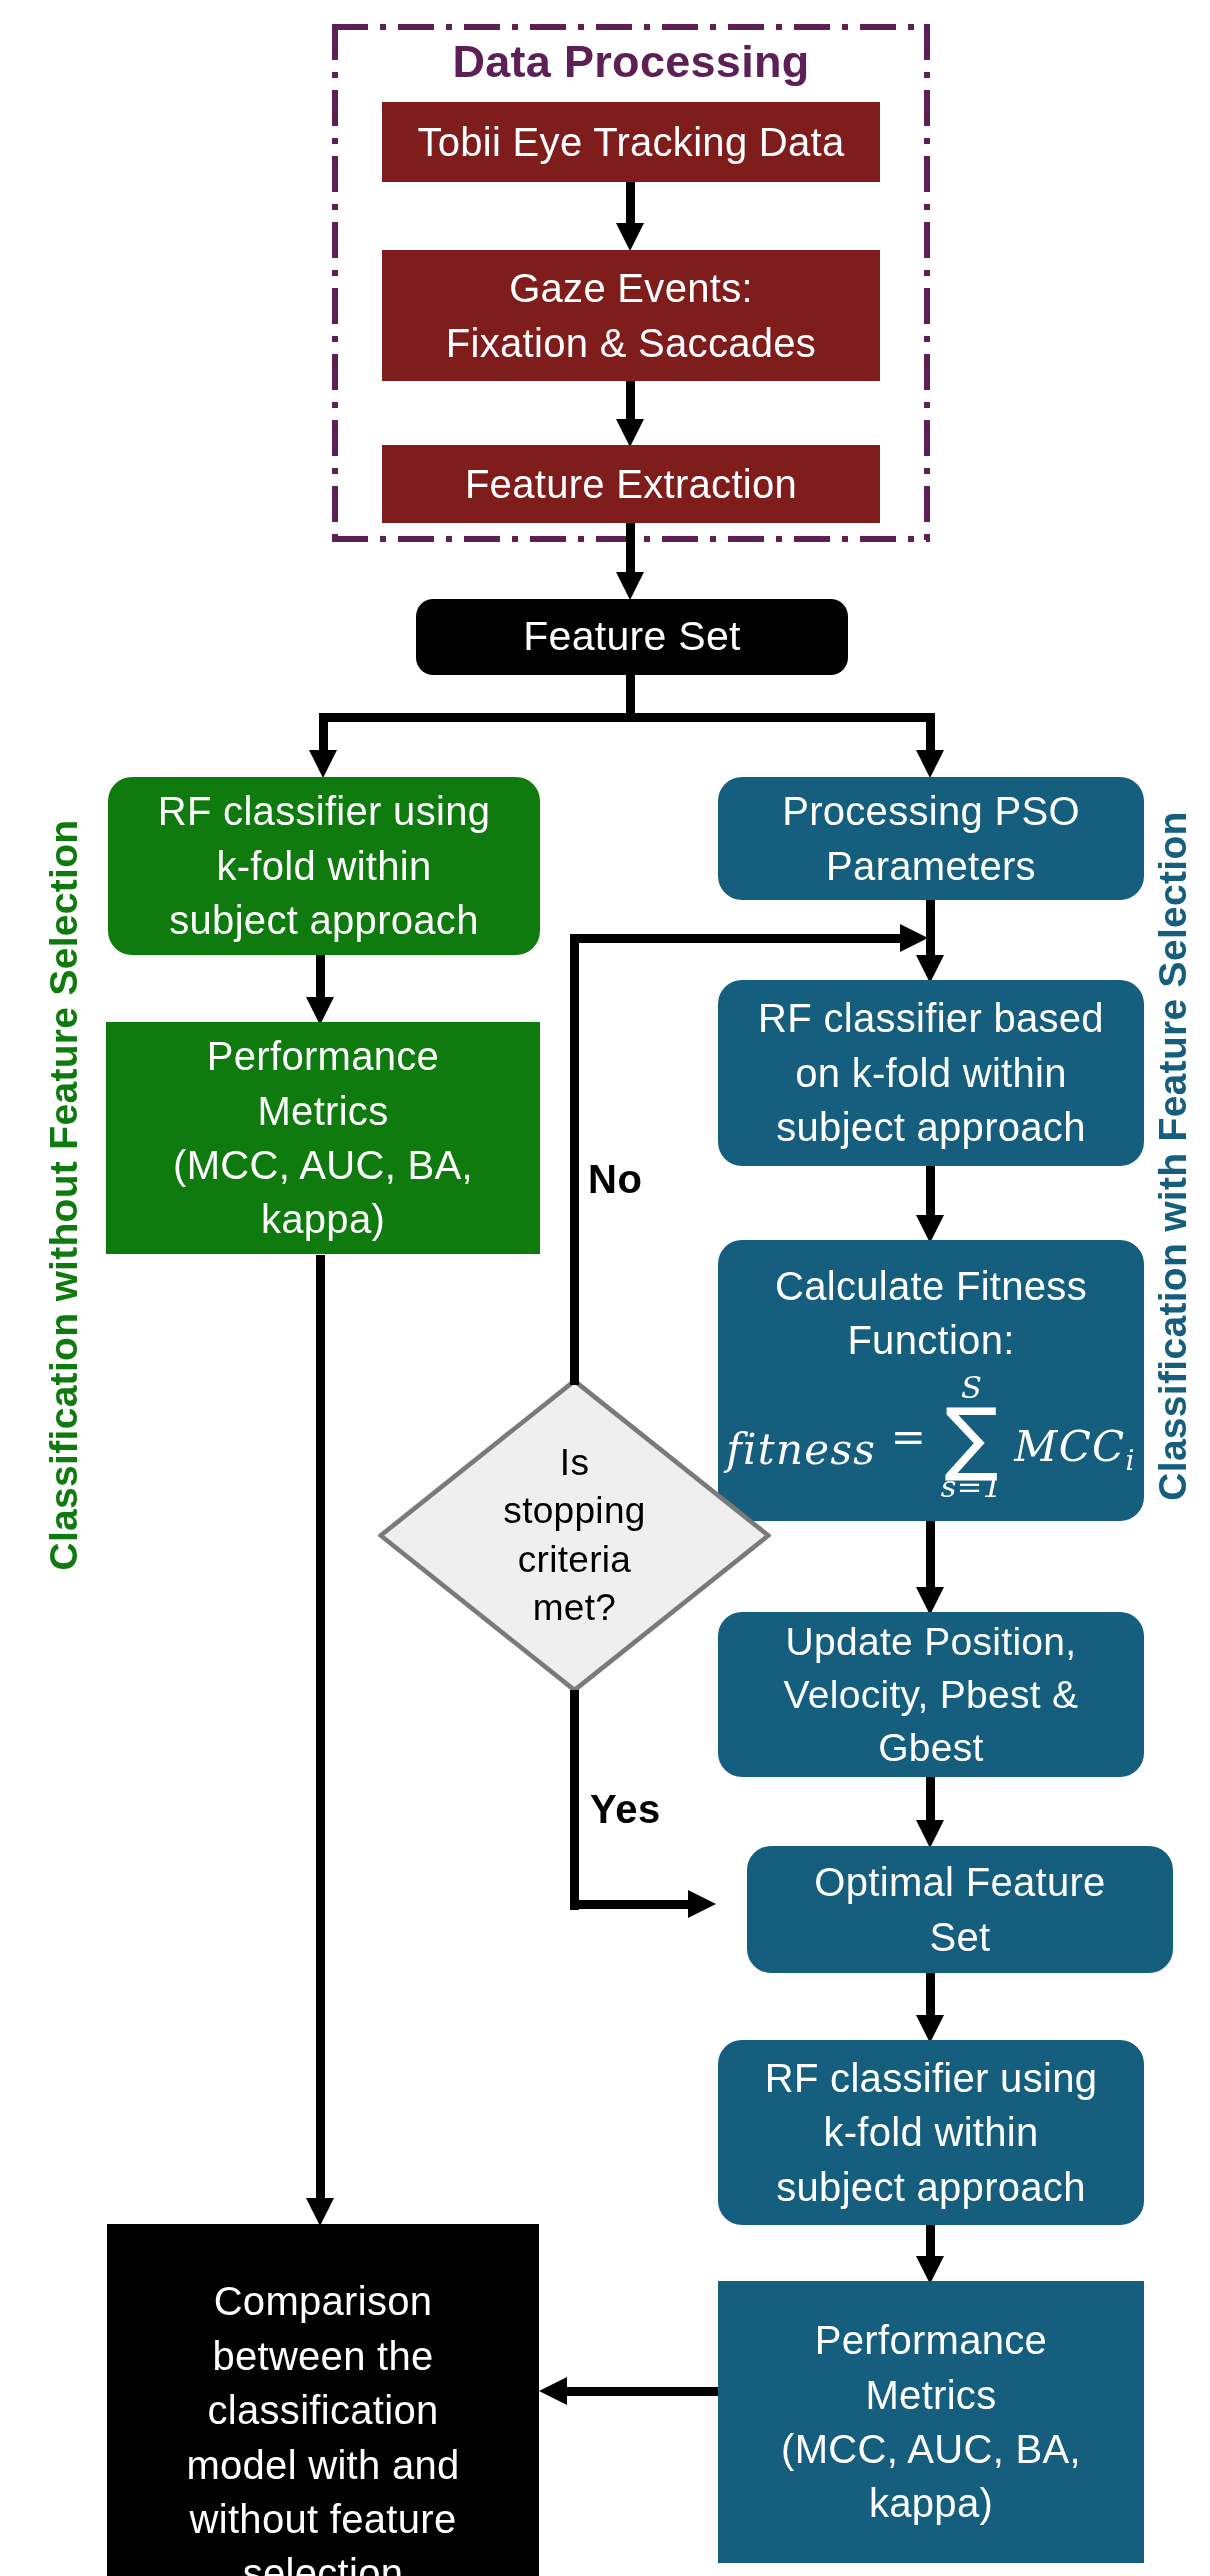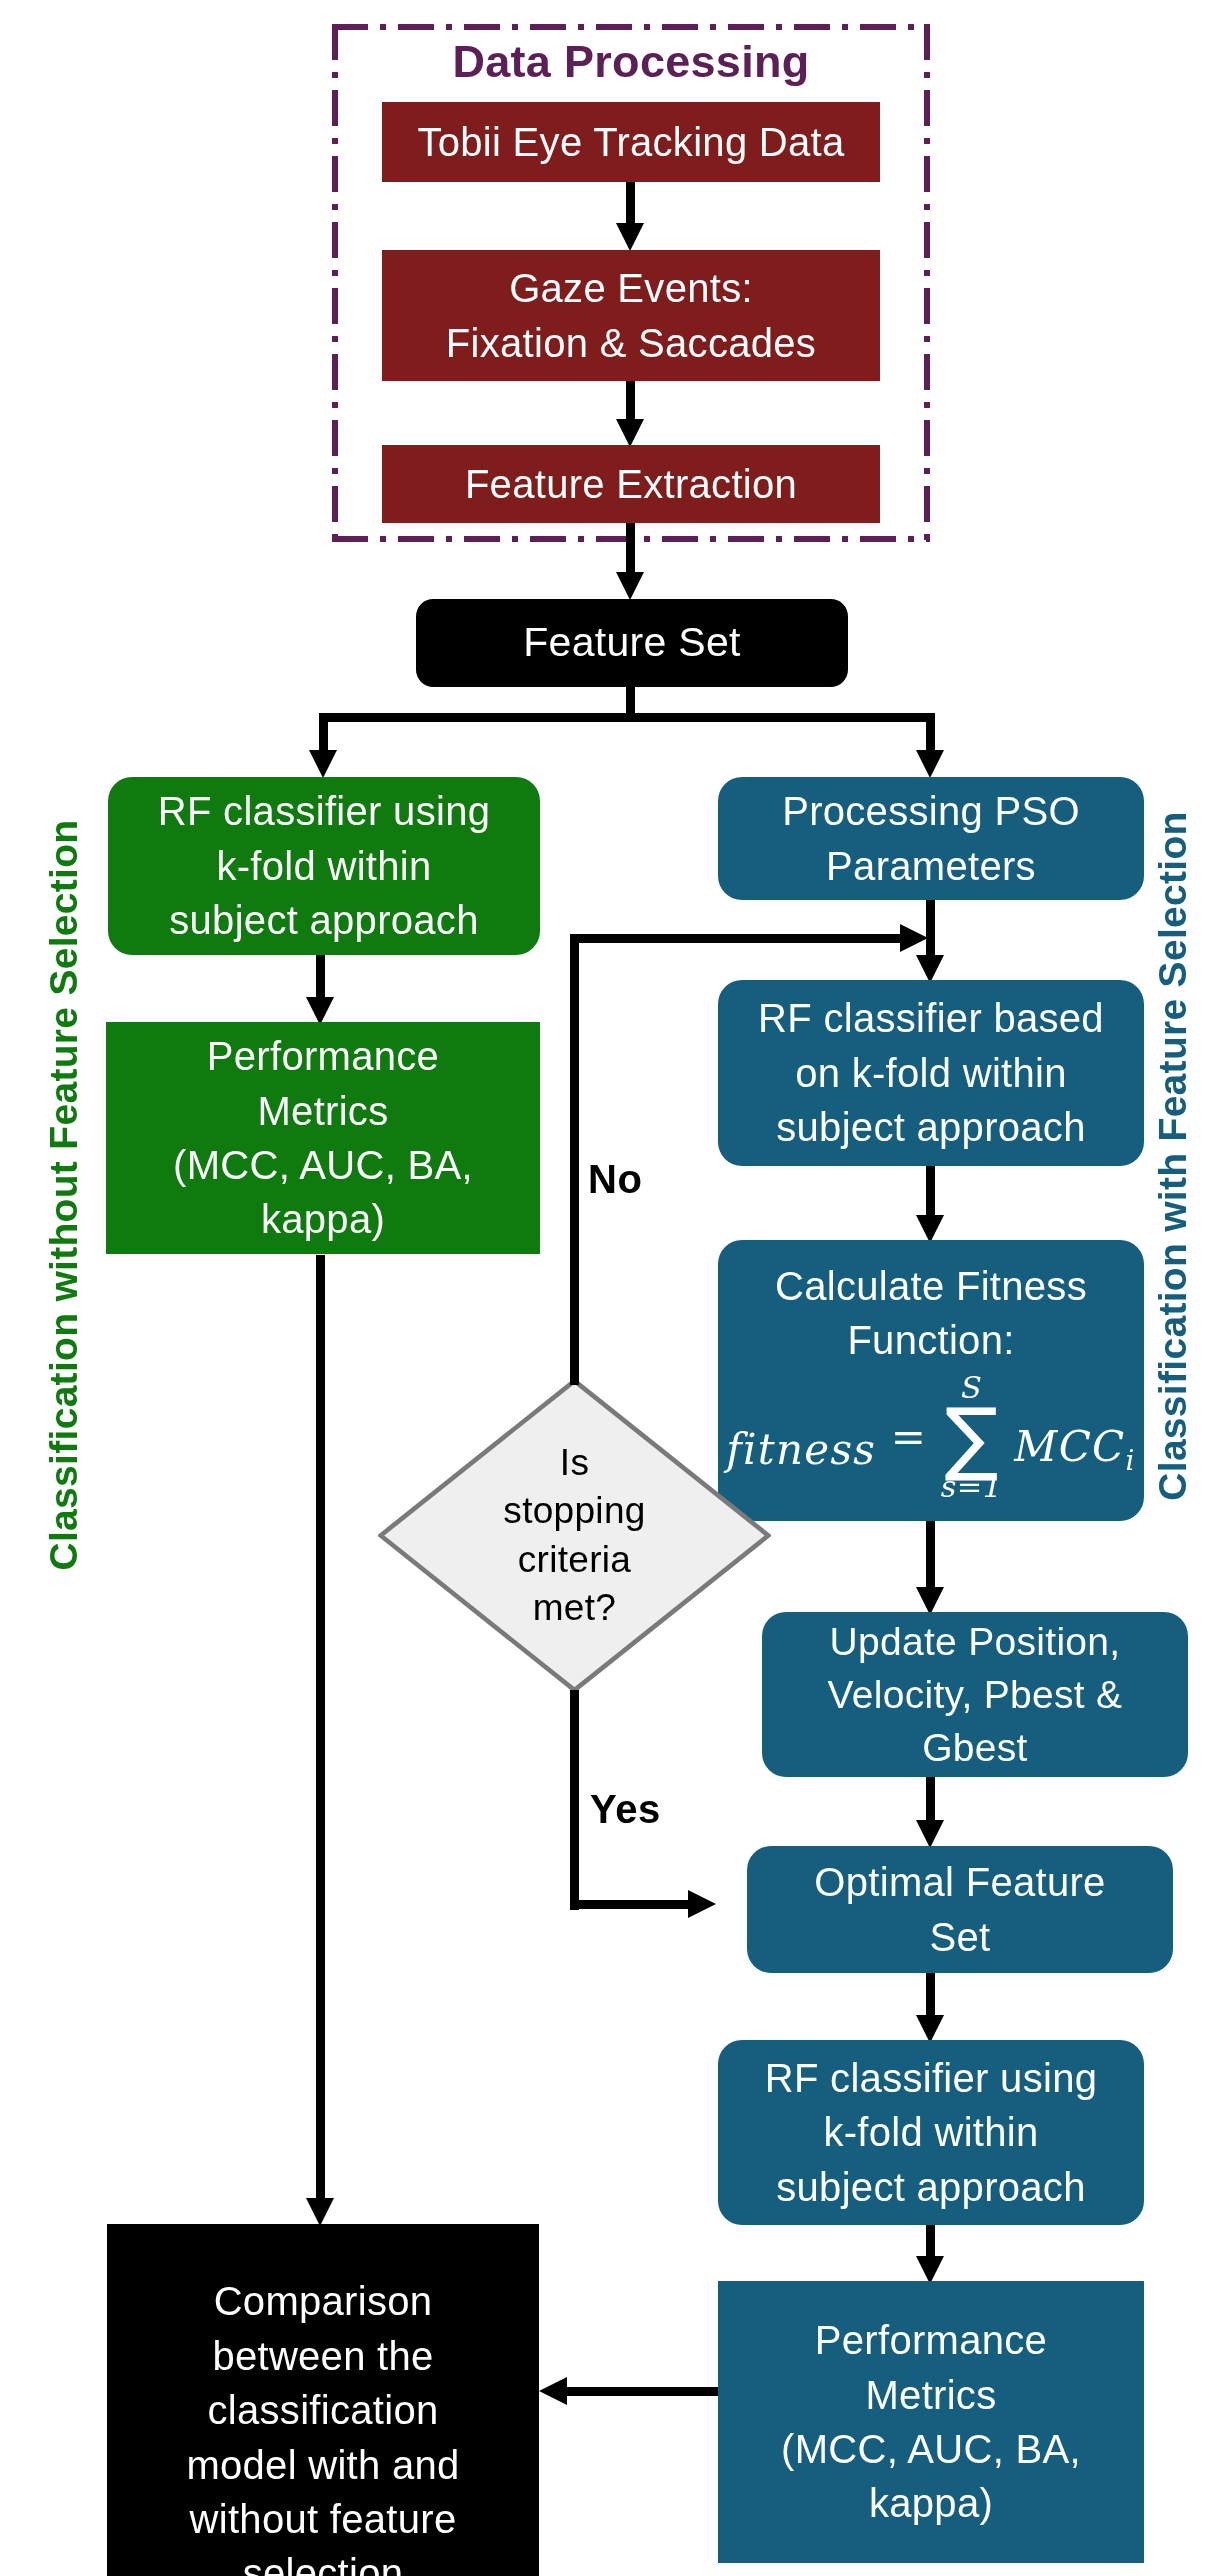--- a/index.html
+++ b/index.html
@@ -93,21 +93,21 @@
   <div class="line" style="left:626px; top:381px; width:9.3px; height:40px;"></div>
   <div class="ah-down" style="left:616px; top:419px;"></div>
 
   <div class="node purple" style="left:382px; top:445px; width:498px; height:78px;">
     <div class="pre">Feature Extraction</div>
   </div>
 
   <div class="line" style="left:626px; top:523px; width:9.3px; height:52px;"></div>
   <div class="ah-down" style="left:616px; top:572px;"></div>
 
-  <div class="node blackbox r26" style="left:416px; top:599px; width:432px; height:88px; font-size:41px;">
+  <div class="node blackbox r26" style="left:416px; top:599px; width:432px; height:76px; font-size:41px;">
     <div class="pre">Feature Set</div>
   </div>
 
   <div class="line" style="left:626px; top:675px; width:9.3px; height:43px;"></div>
   <div class="line" style="left:319px; top:713px; width:616px; height:9.3px;"></div>
   <div class="line" style="left:319px; top:713px; width:9.3px; height:40px;"></div>
   <div class="ah-down" style="left:309px; top:750px;"></div>
   <div class="line" style="left:926px; top:713px; width:9.3px; height:40px;"></div>
   <div class="ah-down" style="left:916px; top:750px;"></div>
 
@@ -160,21 +160,21 @@
           <span class="sum-bot">s=1</span>
         </span>
         <span class="math-it"><span>MCC</span><sub class="math-sub">i</sub></span>
       </div>
     </div>
   </div>
 
   <div class="line" style="left:926px; top:1521px; width:9.3px; height:68px;"></div>
   <div class="ah-down" style="left:916px; top:1587px;"></div>
 
-  <div class="node teal r36" style="left:718px; top:1612px; width:426px; height:165px; font-size:39px;margin-left:44px;">
+  <div class="node teal r36" style="left:718px; top:1612px; width:426px; height:165px; font-size:39px;">
     <div class="pre">Update Position,
 Velocity, Pbest &amp;
 Gbest</div>
   </div>
 
   <div class="line" style="left:926px; top:1777px; width:9.3px; height:44px;"></div>
   <div class="ah-down" style="left:916px; top:1820px;"></div>
 
   <div class="node teal r36" style="left:718px; top:1846px; width:426px; height:127px;margin-left:29px;">
     <div class="pre">Optimal Feature

